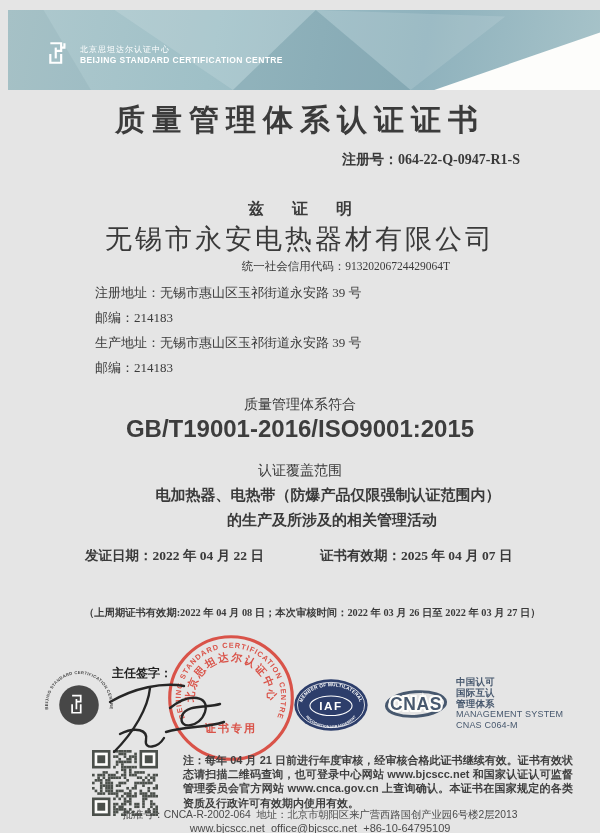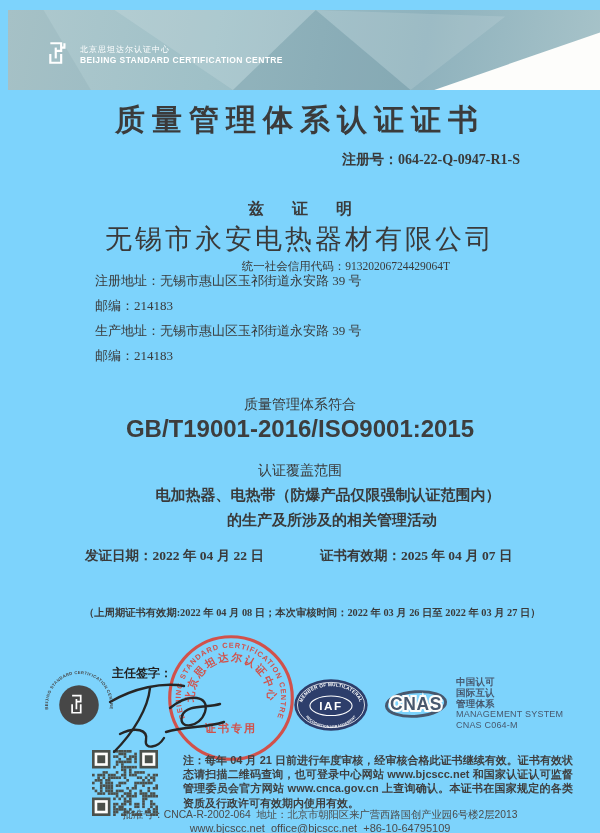--- a/index.html
+++ b/index.html
@@ -1,18 +1,18 @@
 <!DOCTYPE html>
 <html><head>
 <meta charset="utf-8">
 <style>
   html,body{margin:0;padding:0;}
   body{width:600px;height:833px;background:#fdfdfb;overflow:hidden;
        font-family:"Liberation Serif","DejaVu Serif",serif;color:#3a3a3a;}
-  .page{position:relative;width:600px;height:833px;background:#7dd3fc;}
+  .page{position:relative;width:600px;height:833px;background:#e5e5e5;}
   
   .banner{position:absolute;top:10px;left:8px;width:592px;height:80px;
     background:linear-gradient(100deg,#afc9ce 0%,#9fc0c7 35%,#8fb2bd 70%,#a7c3c9 100%);overflow:hidden;}
   .facet{position:absolute;inset:0;}
   .facet.f1{background:rgba(255,255,255,.14);clip-path:polygon(18% 0,38% 100%,52% 0);}
   .facet.f2{background:rgba(60,100,115,.12);clip-path:polygon(38% 100%,52% 0,68% 100%);}
   .facet.f3{background:rgba(60,100,115,.08);clip-path:polygon(0 0,0 100%,14% 100%,6% 0);}
   .facet.f4{background:rgba(255,255,255,.12);clip-path:polygon(52% 0,68% 100%,84% 8%);}
   .facet.f5{background:#fdfdfb;clip-path:polygon(72% 100%,100% 100%,100% 28%);}
   .org{position:absolute;top:34px;left:72px;color:#fff;
@@ -24,21 +24,21 @@
   .title{position:absolute;top:100px;left:0;width:600px;text-align:center;
          font-size:30px;font-weight:bold;letter-spacing:7px;color:#3b3b3b;}
   .regno{position:absolute;top:151px;left:0;width:520px;text-align:right;
          font-size:14px;font-weight:bold;}
   .certify-heading{position:absolute;top:199px;left:0;width:600px;text-align:center;
          font-size:16px;font-weight:bold;letter-spacing:12px;text-indent:12px;}
   .company{position:absolute;top:221px;left:0;width:600px;text-align:center;
          font-size:27px;font-weight:normal;letter-spacing:3px;}
   .credit{position:absolute;top:259px;left:92px;width:508px;text-align:center;font-size:11.5px;}
   
-  .rows{position:absolute;top:272px;left:95px;font-size:13px;}
+  .rows{position:absolute;top:284px;left:95px;font-size:13px;}
   .rows .row{height:25px;line-height:18px;}
   
   .std-intro{position:absolute;top:396px;left:0;width:600px;text-align:center;font-size:14px;}
   .std-code{position:absolute;top:415px;left:0;width:600px;text-align:center;
        font-family:"Liberation Sans","DejaVu Sans",sans-serif;font-size:24px;font-weight:bold;color:#3d3d3d;}
   .scope-h{position:absolute;top:462px;left:0;width:600px;text-align:center;font-size:14px;}
   .scope-1{position:absolute;top:486px;left:0;width:600px;text-align:center;font-size:15px;font-weight:bold;margin-left:28px;}
   .scope-2{position:absolute;top:511px;left:0;width:600px;text-align:center;font-size:15px;font-weight:bold;margin-left:32px;}
   
   .date-issue{position:absolute;top:547px;left:85px;font-size:13.5px;font-weight:bold;}

